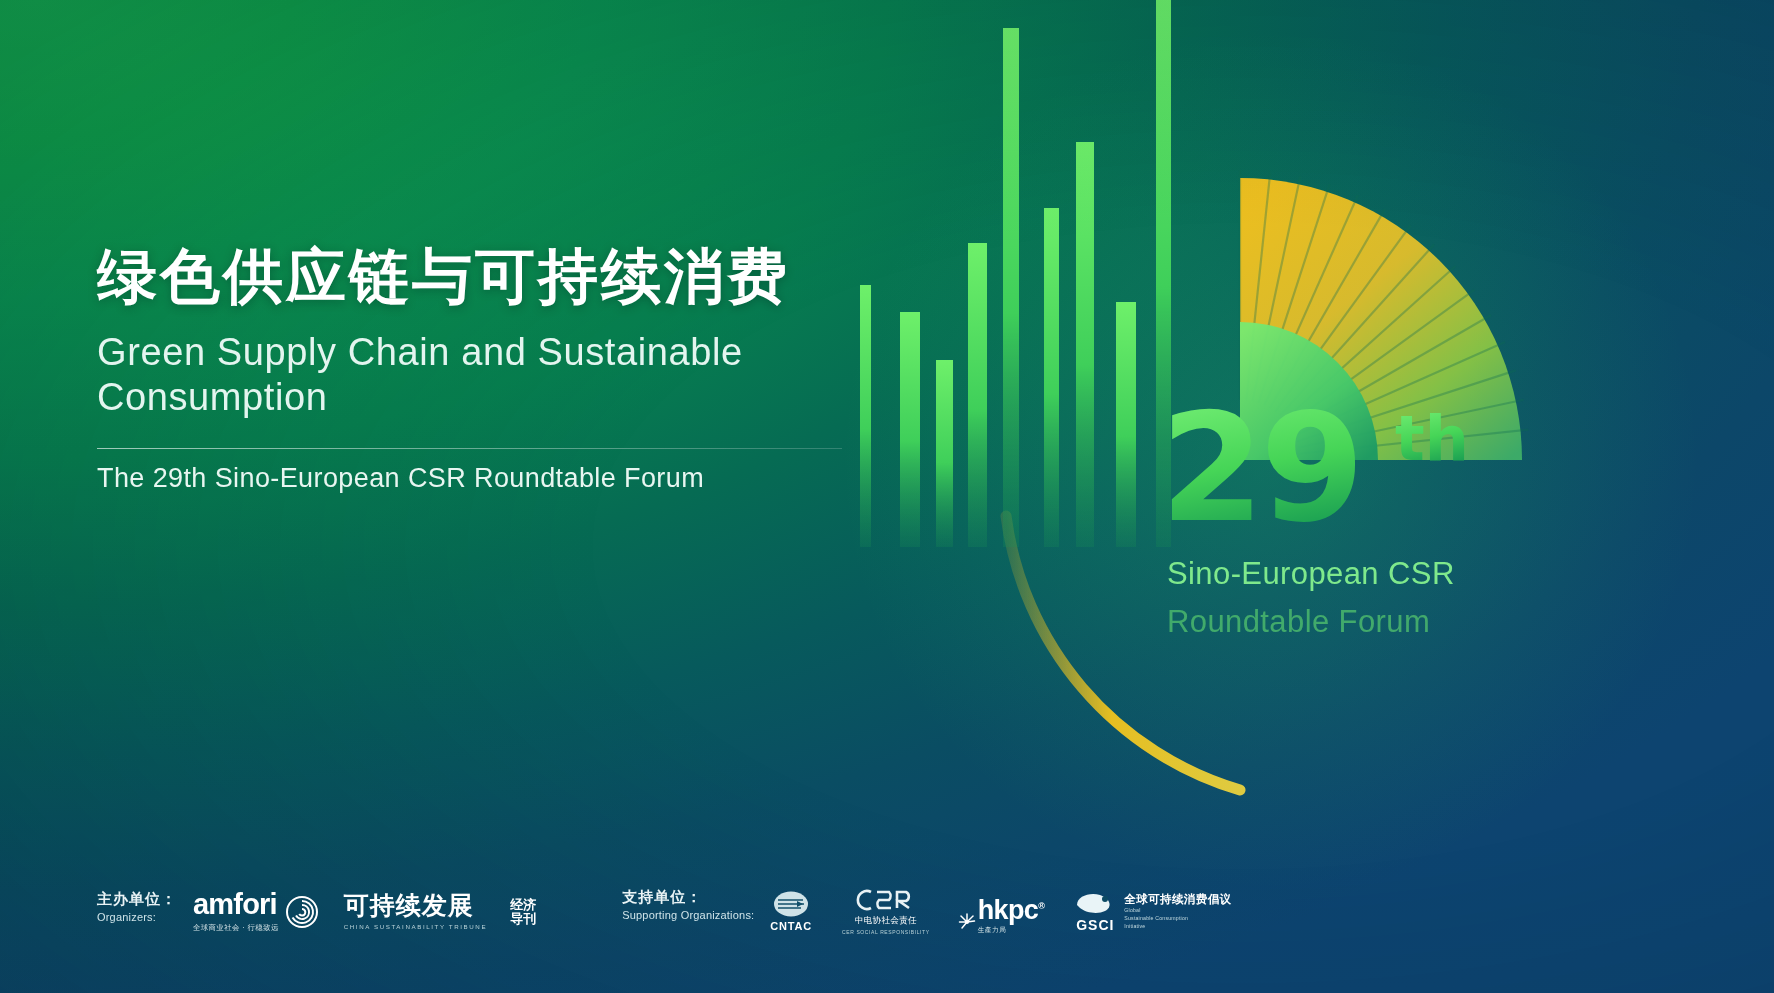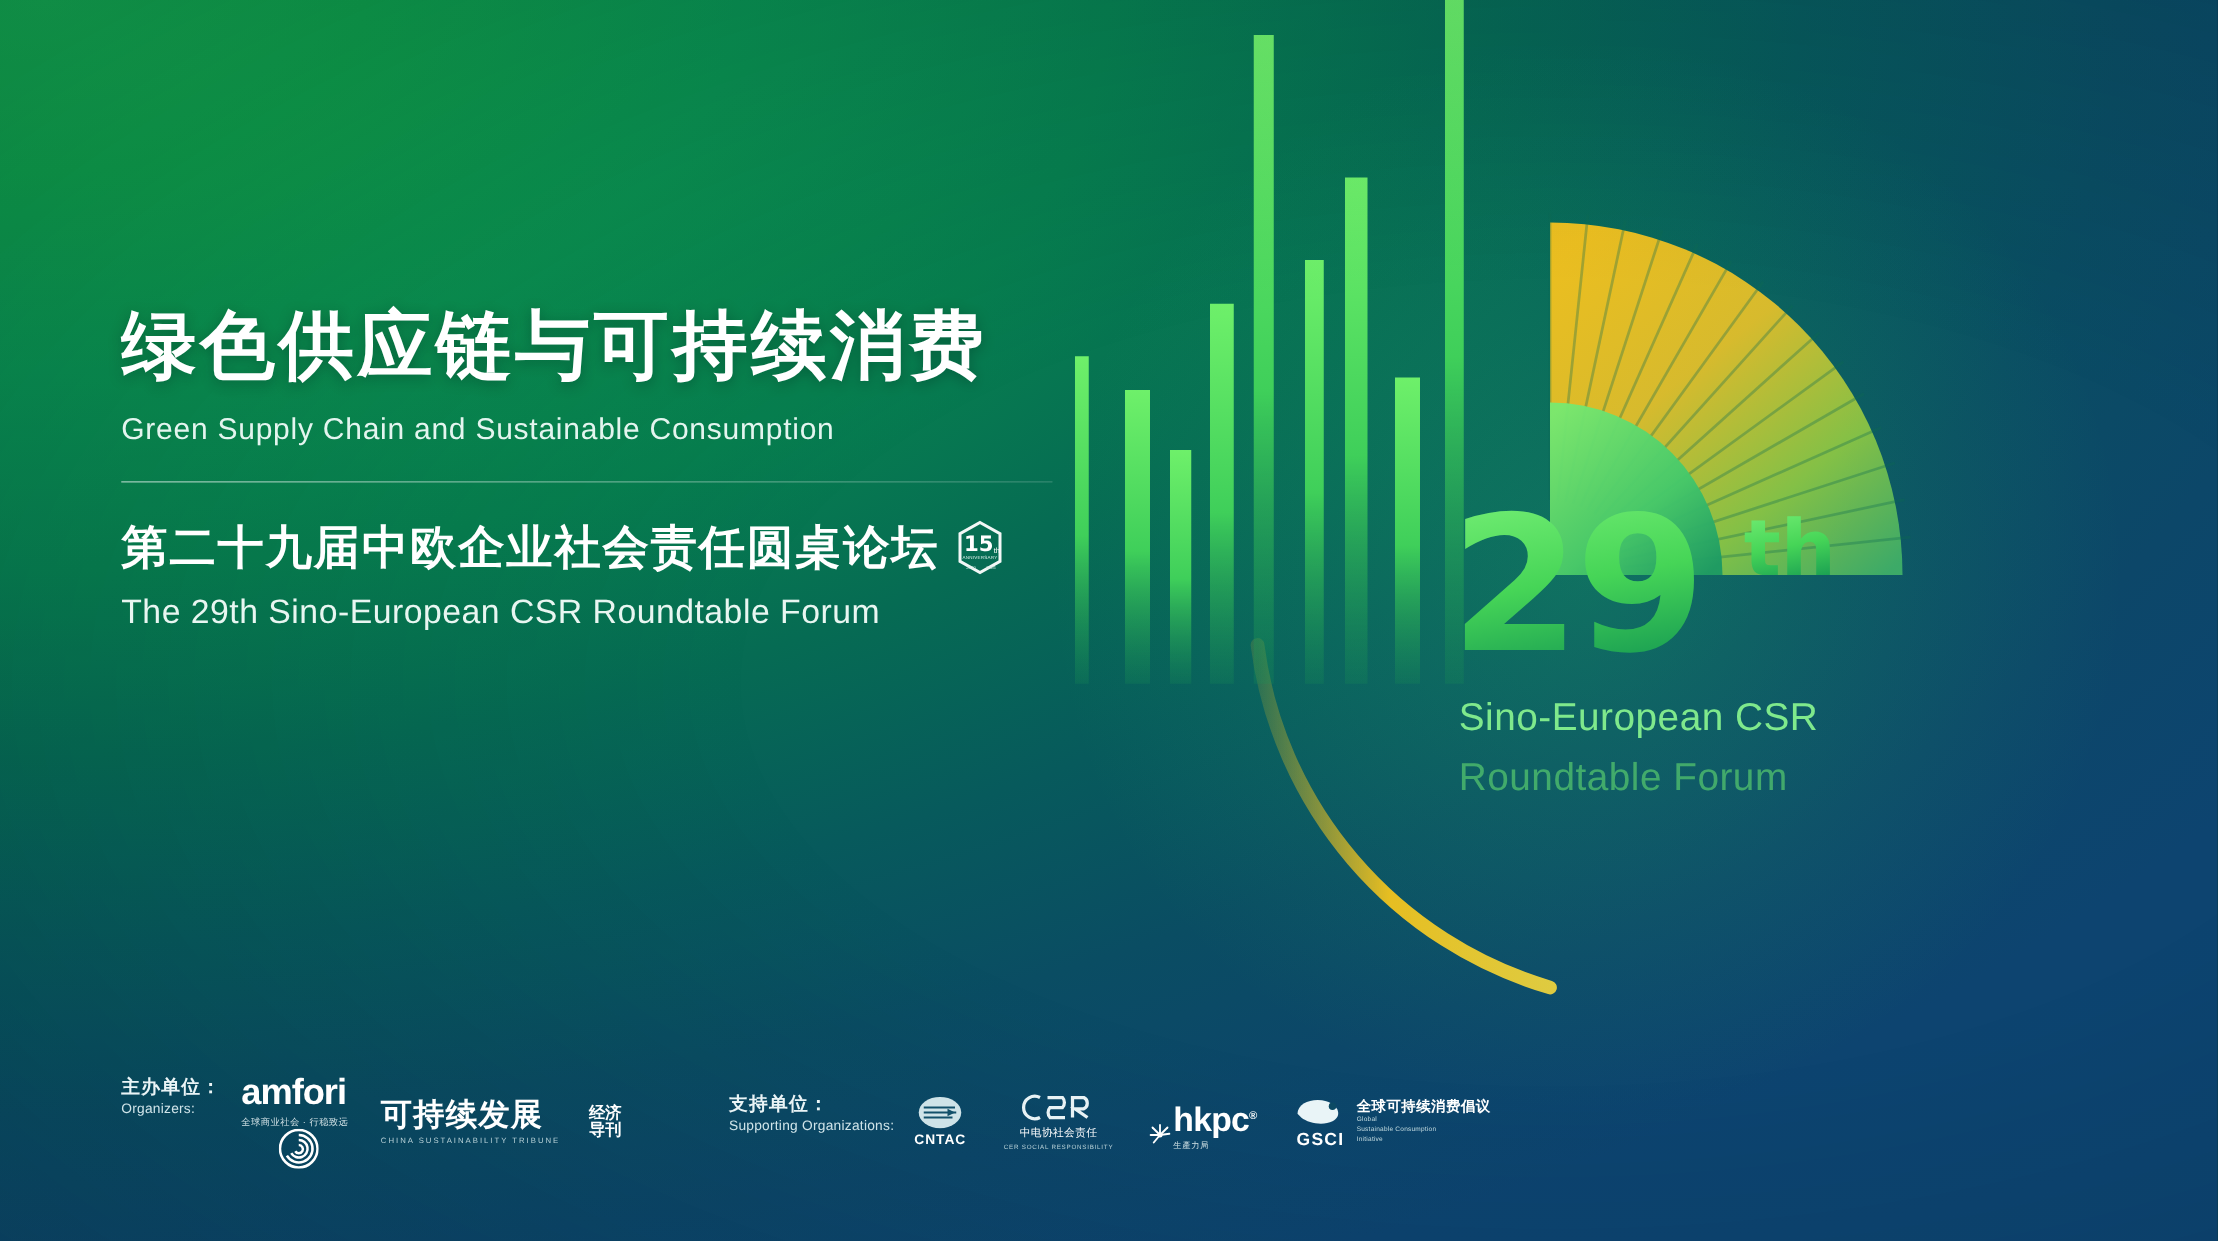--- a/index.html
+++ b/index.html
@@ -60,21 +60,21 @@
     font-weight: 700;
     letter-spacing: 3px;
     color: #ffffff;
     line-height: 1.16;
     text-shadow: 0 2px 10px rgba(0,40,30,0.35);
     font-family: Liberation Serif, serif;
   }
 
   .title-en {
     margin-top: 17px;
-    font-size: 24px;
+    font-size: 38px;
     font-weight: 400;
     letter-spacing: 0.6px;
     color: #e3f5ef;
     line-height: 1.2;
   }
 
   .divider {
     margin-top: 27px;
     width: 745px;
     height: 1px;
@@ -135,21 +135,21 @@
     font-size: 11px;
     font-weight: 400;
     letter-spacing: 0.2px;
     color: #cfe4e9;
     margin-top: 2px;
   }
 
   .logo { display:flex; align-items:center; color:#ffffff; }
 
   
-  .logo-amfori { margin-right: 26px; flex-direction: column; }
+  .logo-amfori { margin-right: 26px; }
   .logo-amfori .word {
     font-size: 29px; font-weight: 700; letter-spacing: -0.8px; line-height: 1;
   }
   .logo-amfori .tag {
     font-size: 7.4px; letter-spacing: 0.4px; color: #cfe0e4; margin-top: 4px;
     font-family: Liberation Sans, sans-serif;
   }
   .spiral { width: 32px; height: 32px; margin-left: 7px; }
   .spiral svg { display:block; width:100%; height:100%; }
 
@@ -354,34 +354,20 @@
   <div class="vignette"></div>
 
   <div class="text-block">
 
     <h1 class="title-cn">绿色供应链与可持续消费</h1>
 
     <h2 class="title-en">Green Supply Chain and Sustainable Consumption</h2>
 
     <div class="divider"></div>
 
-    <div class="subtitle-row">
-      <div class="subtitle-cn">第二十九届中欧企业社会责任圆桌论坛</div>
-
-      <div class="anniv-badge">
-        <svg viewBox="0 0 40 44" aria-hidden="true">
-          <polygon points="20,2 36,11 36,33 20,42 4,33 4,11" fill="none" stroke="#ffffff" stroke-width="2.4" opacity="0.95"></polygon>
-          <text x="19" y="25" text-anchor="middle" font-family="DejaVu Sans, Liberation Sans, sans-serif" font-size="17" font-weight="700" fill="#ffffff">15</text>
-          <text x="31" y="26" font-family="Liberation Sans, sans-serif" font-size="6" fill="#ffffff">th</text>
-          <text x="20" y="31.5" text-anchor="middle" font-family="Liberation Sans, sans-serif" font-size="3.6" letter-spacing="0.2" fill="#dff2ec">ANNIVERSARY</text>
-          <text x="9" y="39" font-family="Liberation Sans, sans-serif" font-size="3.4" fill="#cfe8e1">2010</text>
-          <text x="25" y="39" font-family="Liberation Sans, sans-serif" font-size="3.4" fill="#cfe8e1">2025</text>
-        </svg>
-      </div>
-    </div>
 
     <div class="subtitle-en">The 29th Sino-European CSR Roundtable Forum</div>
   </div>
 
   <div class="footer">
 
     <div class="footer-group">
       <div class="org-label">
         <span class="cn">主办单位：</span>
         <span class="en">Organizers:</span>

